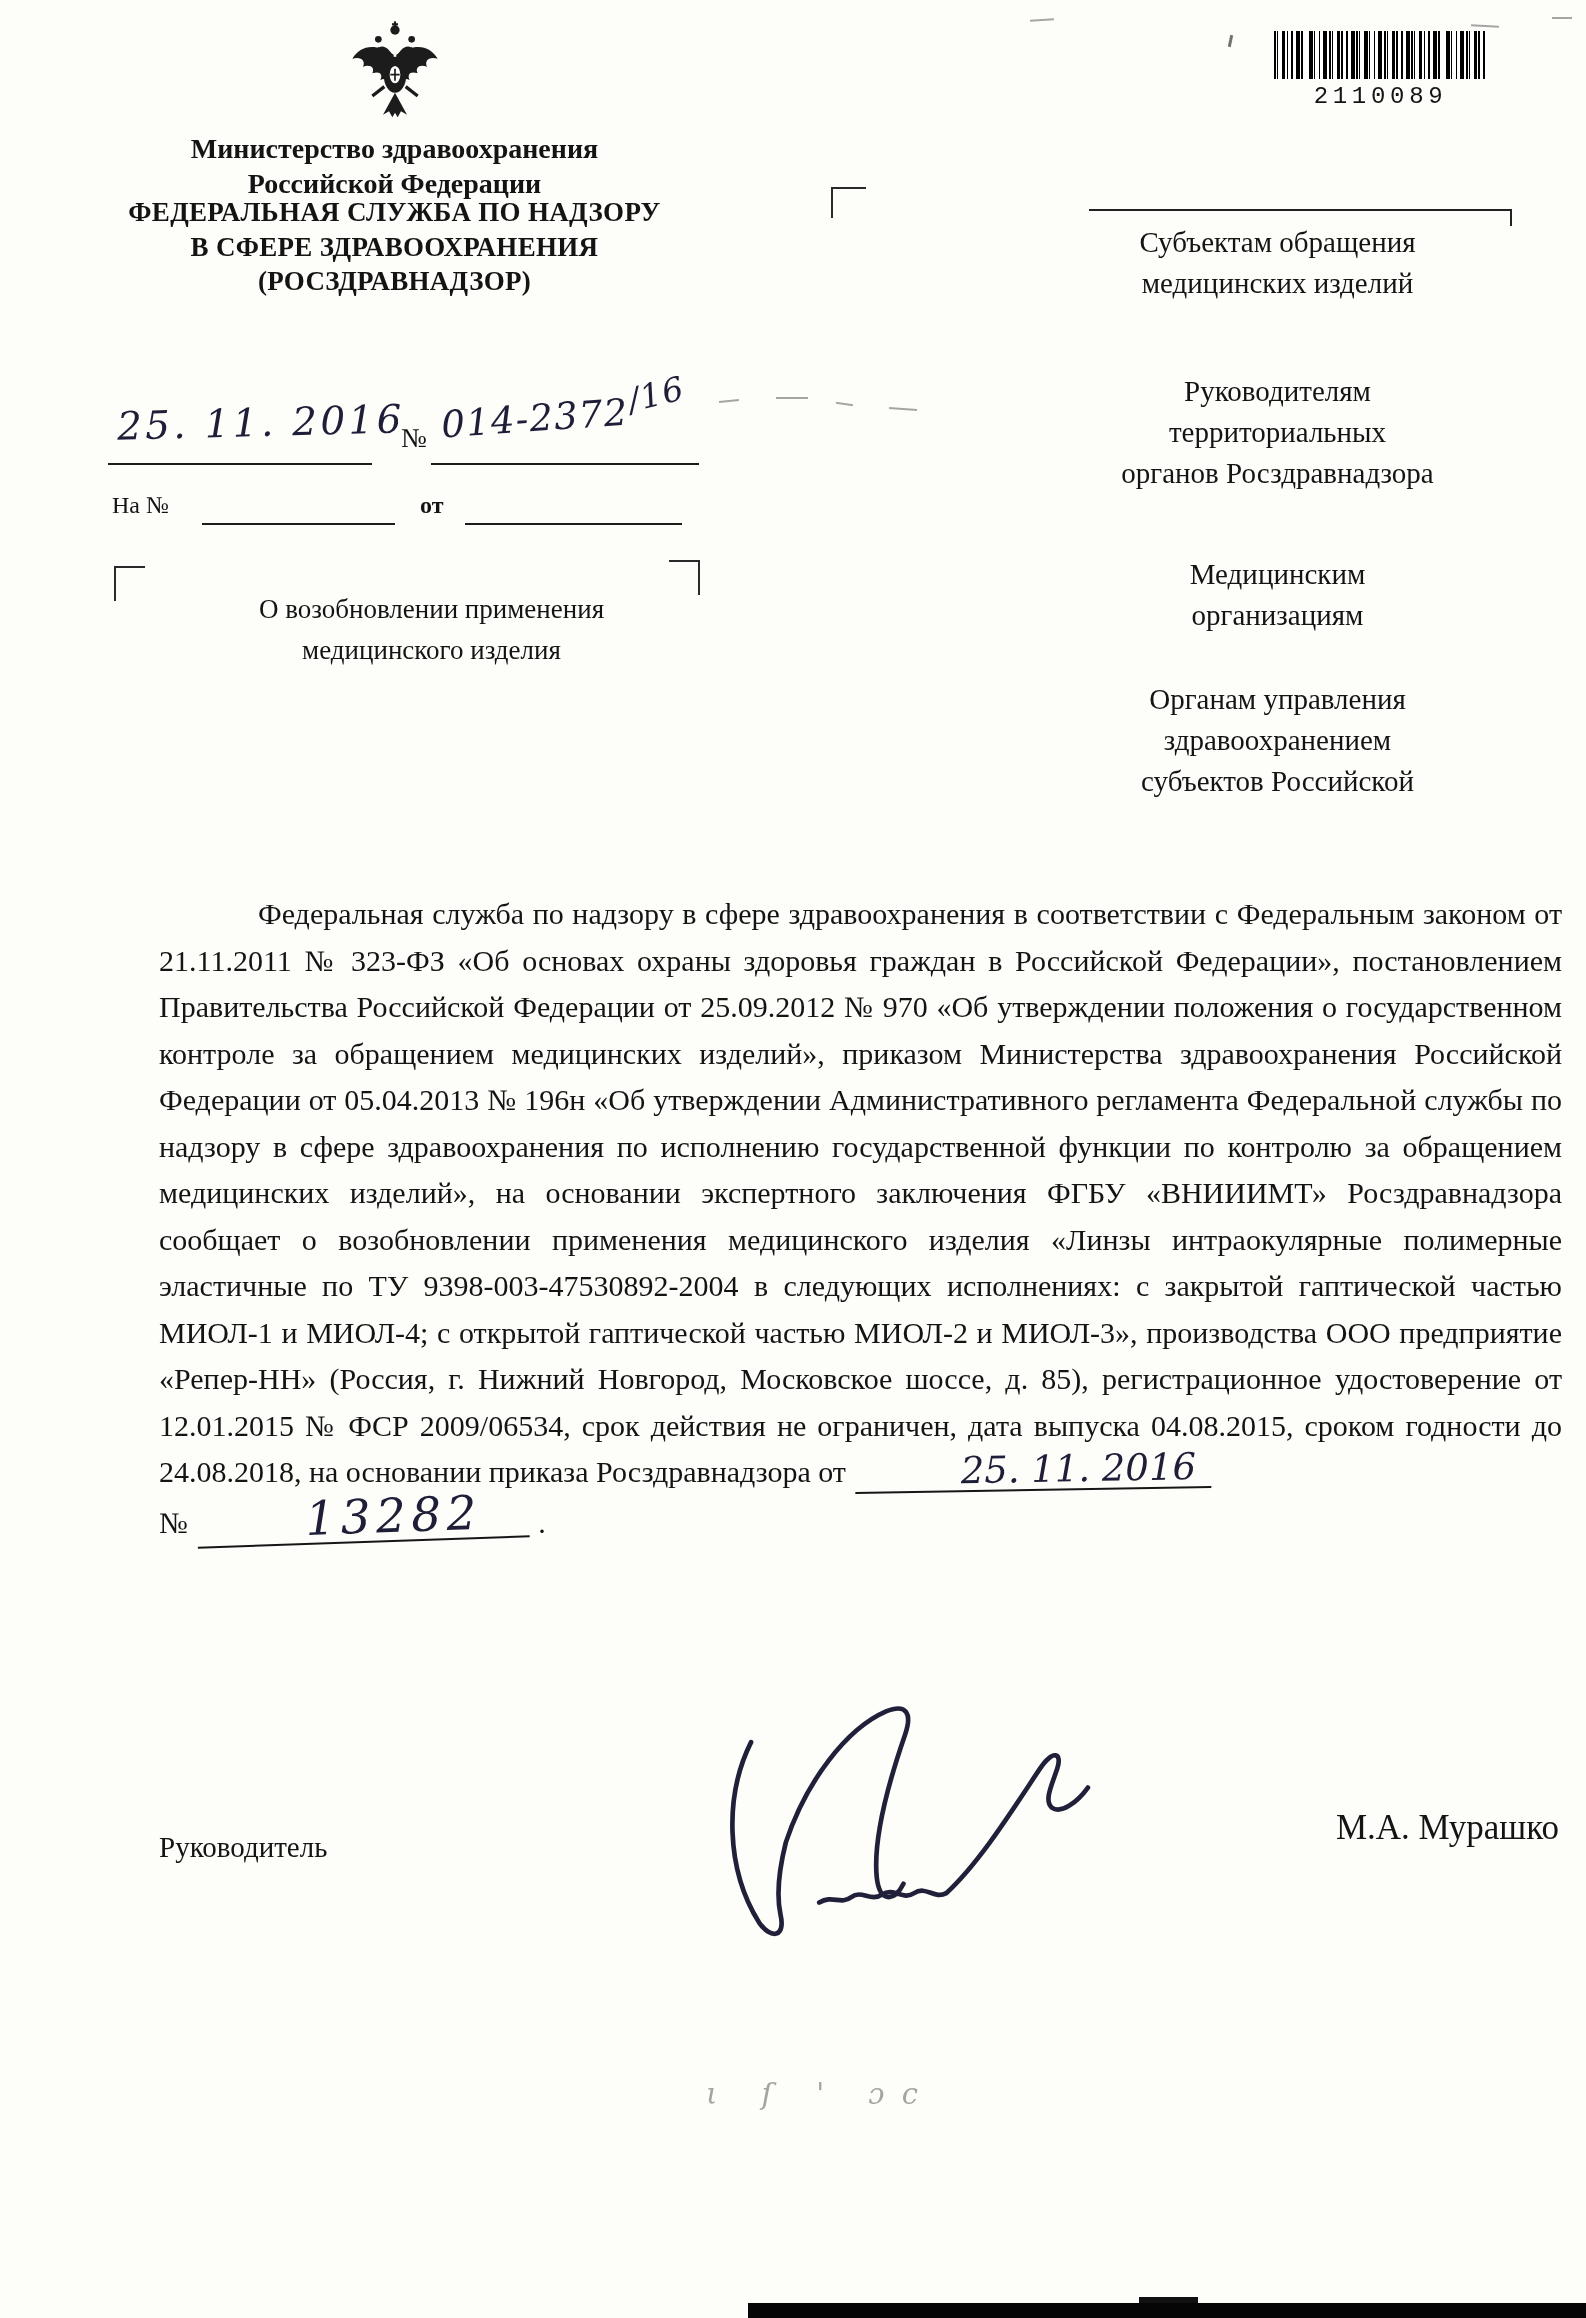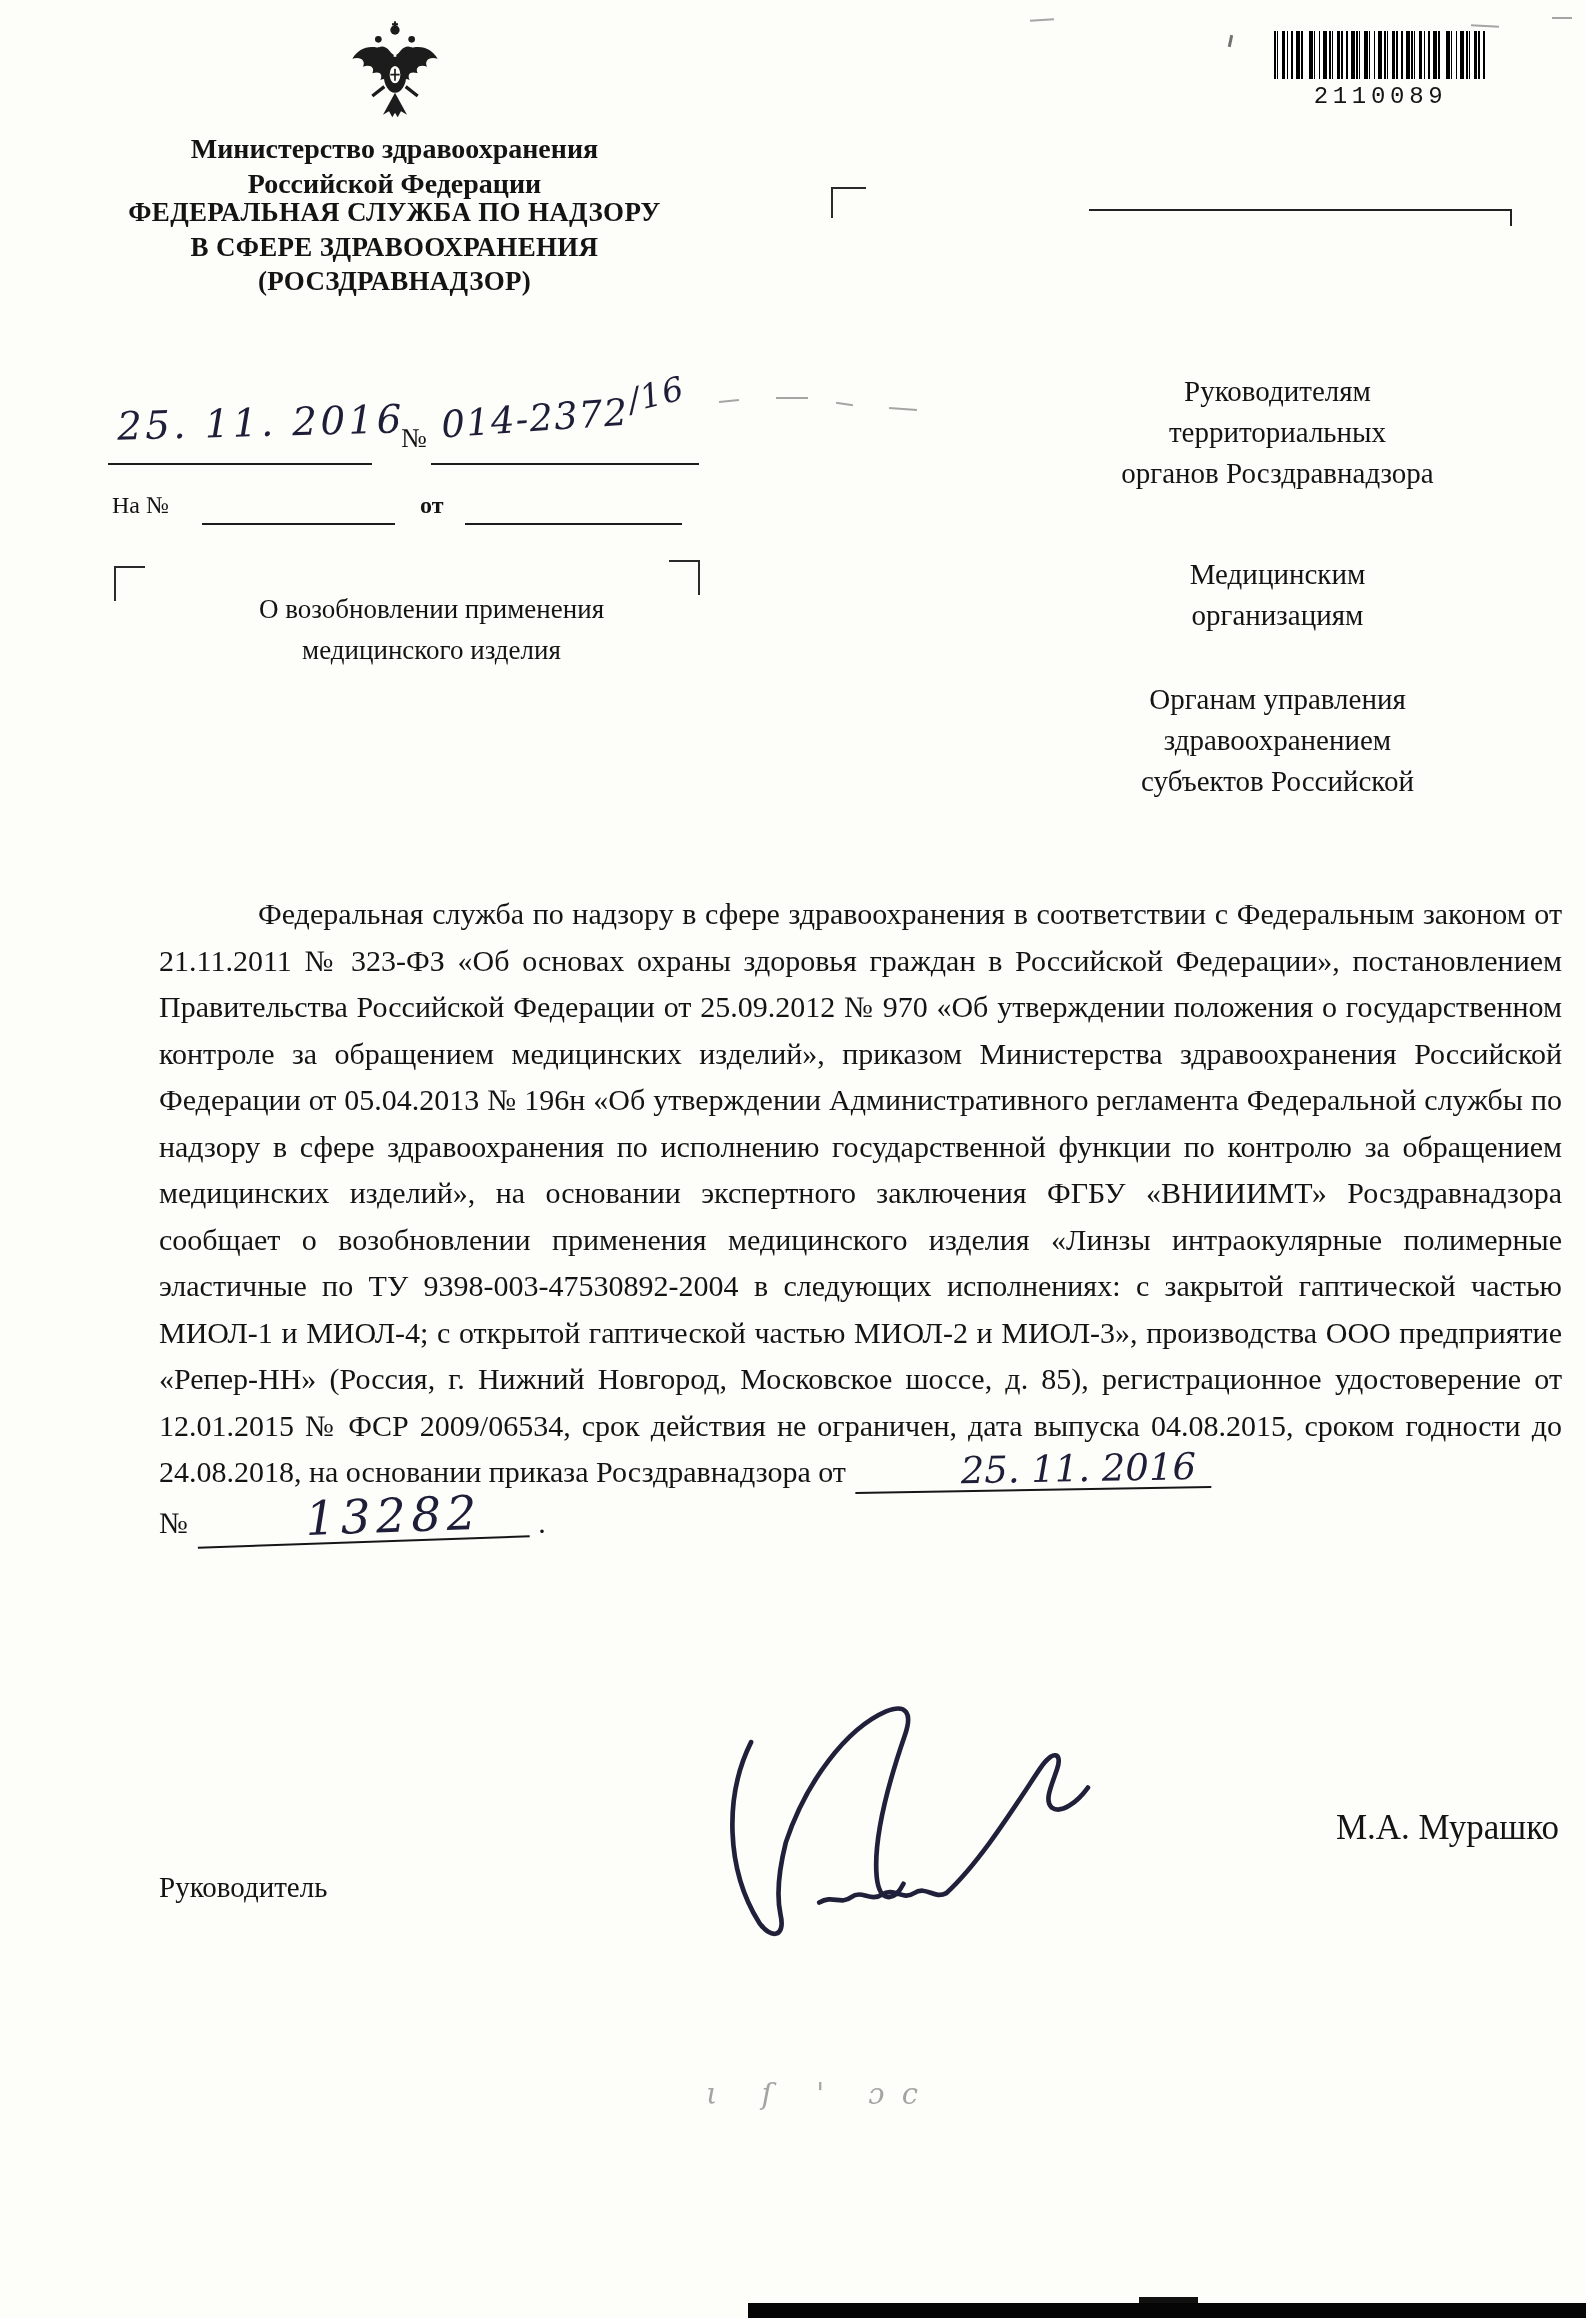--- a/index.html
+++ b/index.html
@@ -58,21 +58,21 @@
     display:inline-block; font-size:37px; line-height:1;
     border-bottom:2px solid #161616; padding:0 14.7px 1.3px 6.7px; margin-left:9.4px;
     transform:rotate(-1deg); vertical-align:baseline;
   }
   .hw-inline-num {
     display:inline-block; font-size:47px; line-height:0.9;
     border-bottom:2px solid #161616; padding:0 47px 2.7px 9.4px; margin:0 9.4px;
     letter-spacing:5.4px; transform:rotate(-2deg); vertical-align:baseline;
   }
 
-  .sig-position { left:159px; top:1831px; font-size:29px;margin-top:40px; }
+  .sig-position { left:159px; top:1831px; font-size:29px; }
   .sig-name { left:1271px; top:1808px; width:288px; text-align:right; font-size:35px; }
   .signature-svg { left:719px; top:1702px; }
 
   .faint-marks { left:706px; top:2077px; font-size:29px; letter-spacing:17.4px; color:rgba(40,40,40,0.42); }
 
   .bottom-bar { left:748px; top:2303px; width:839px; height:15.4px; background:#060606; }
   .bottom-notch { left:1139px; top:2297px; width:59px; height:8px; background:#111; }
 
   .noise { border-top:2px solid rgba(0,0,0,0.35); height:0; }
   .noise-tick { width:2.7px; height:12px; background:rgba(0,0,0,0.55); transform:rotate(12deg); }
@@ -128,20 +128,22 @@
   <div class="abs corner-tl" style="left:114px; top:566px; width:31px; height:35px;"></div>
   <div class="abs corner-tr" style="left:669px; top:560px; width:31px; height:35px;"></div>
 
   <div class="abs subject center pre">О возобновлении применения
 медицинского изделия</div>
 
   <div class="abs barcode"></div>
   <div class="abs barcode-num">2110089</div>
   <div class="abs addr-rule"></div>
 
+  <div class="abs addressee a1 center pre">Субъектам обращения
+медицинских изделий</div>
   <div class="abs addressee a2 center pre">Руководителям
 территориальных
 органов Росздравнадзора</div>
   <div class="abs addressee a3 center pre">Медицинским
 организациям</div>
   <div class="abs addressee a4 center pre">Органам управления
 здравоохранением
 субъектов Российской</div>
 
   <div class="abs body-text">

